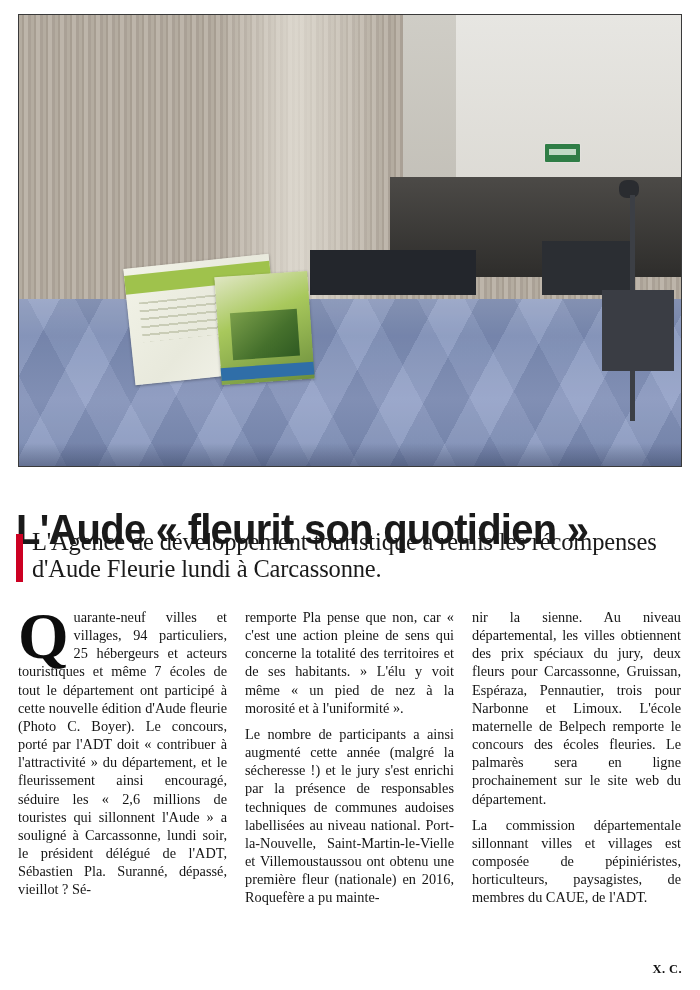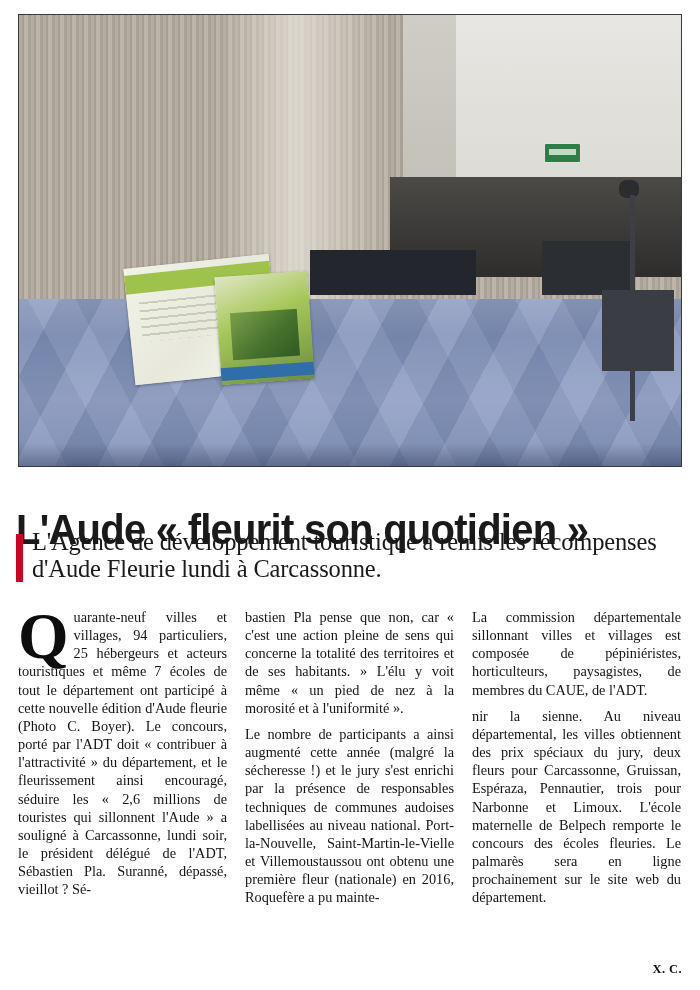--- a/index.html
+++ b/index.html
@@ -382,22 +382,22 @@
 <div class="subhead-wrap">
   <div class="subhead-bar"></div>
   <div class="subhead-text">L'Agence de développement touristique a remis les récompenses d'Aude Fleurie lundi à Carcassonne.</div>
 </div>
 
 <div class="columns">
   <div class="col">
       <p><span class="dropcap">Q</span><span>uarante-neuf villes et villages, 94 particuliers, 25 hébergeurs et acteurs touristiques et même 7 écoles de tout le département ont participé à cette nouvelle édition d'Aude fleurie </span><span class="it">(Photo C. Boyer)</span><span>. Le concours, porté par l'ADT doit </span><span class="it">« contribuer à l'attractivité »</span><span> du département, et le fleurissement ainsi encouragé, séduire les </span><span class="it">« 2,6 millions de touristes qui sillonnent l'Aude »</span><span> a souligné à Carcassonne, lundi soir, le président délégué de l'ADT, Sébastien Pla. Suranné, dépassé, vieillot ? Sé-</span></p>
     </div>
   <div class="col">
-      <p><span>bastien Pla pense que non, car </span><span class="it">« c'est une action pleine de sens qui concerne la totalité des territoires et de ses habitants. »</span><span> L'élu y voit même </span><span class="it">« un pied de nez à la morosité et à l'uniformité »</span><span>.</span></p>
+      <p><span>remporte Pla pense que non, car </span><span class="it">« c'est une action pleine de sens qui concerne la totalité des territoires et de ses habitants. »</span><span> L'élu y voit même </span><span class="it">« un pied de nez à la morosité et à l'uniformité »</span><span>.</span></p>
       <p><span>Le nombre de participants a ainsi augmenté cette année (malgré la sécheresse !) et le jury s'est enrichi par la présence de responsables techniques de communes audoises labellisées au niveau national.    Port-la-Nouvelle, Saint-Martin-le-Vielle et Villemoustaussou ont obtenu une première fleur (nationale) en 2016, Roquefère a pu mainte-</span></p>
     </div>
   <div class="col">
+      <p><span>nir la sienne. Au niveau départemental, les villes obtiennent des prix spéciaux du jury, deux fleurs pour Carcassonne, Gruissan, Espéraza, Pennautier, trois pour Narbonne et Limoux. L'école maternelle de Belpech remporte le concours des écoles fleuries. Le palmarès sera en ligne prochainement sur le site web du département.</span></p>
       <p><span>La commission départementale sillonnant villes et villages est composée de pépiniéristes, horticulteurs, paysagistes, de membres du CAUE, de l'ADT.</span></p>
-      <p><span>nir la sienne. Au niveau départemental, les villes obtiennent des prix spéciaux du jury, deux fleurs pour Carcassonne, Gruissan, Espéraza, Pennautier, trois pour Narbonne et Limoux. L'école maternelle de Belpech remporte le concours des écoles fleuries. Le palmarès sera en ligne prochainement sur le site web du département.</span></p>
     </div>
 </div>
 
 <div class="byline">X. C.</div>
 
 </body></html>

